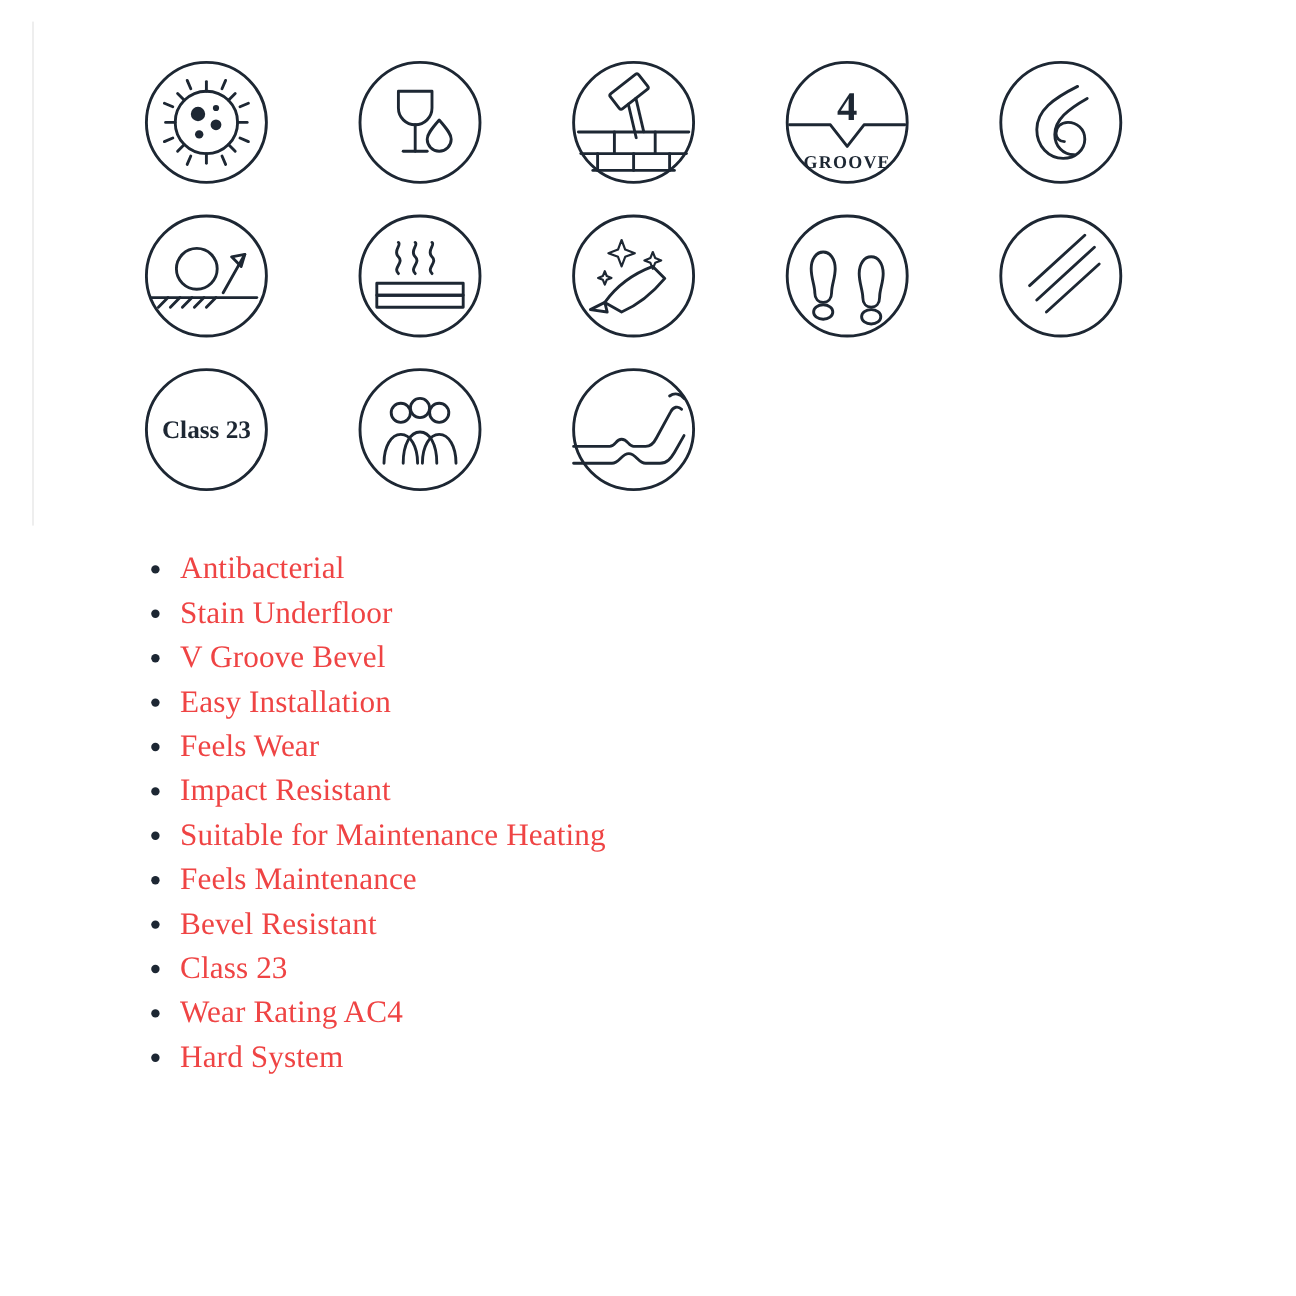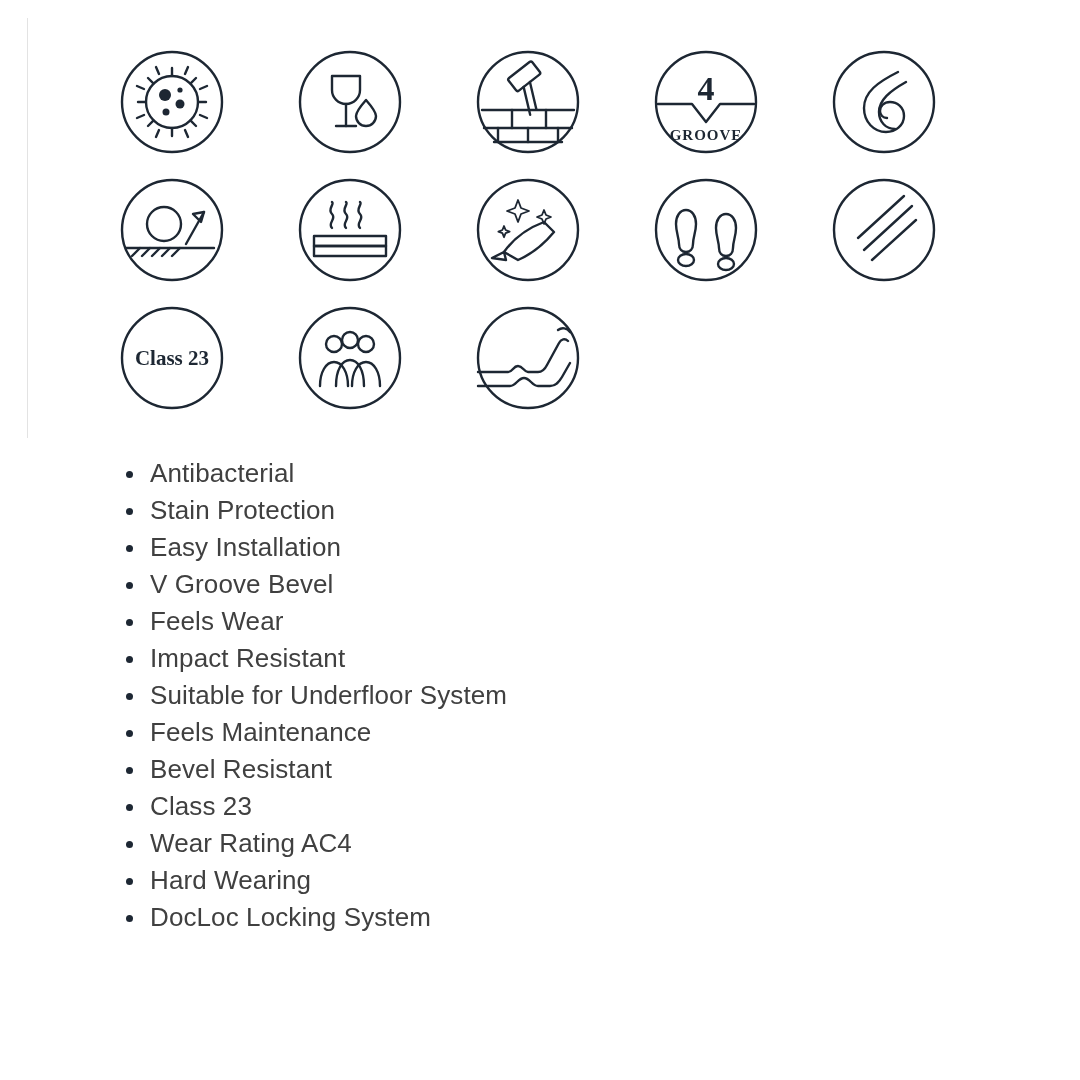--- a/index.html
+++ b/index.html
@@ -97,22 +97,22 @@
     left: 118px;
     top: 455px;
     margin: 0;
     padding: 0 0 0 32px;
     list-style: none;
   }
   #feature-list li {
     position: relative;
     font-size: 26px;
     line-height: 37px;
-    color: #404040;
-    font-family: Liberation Sans, sans-serif;
+    color: #ef4444;
+    font-family: Liberation Serif, serif;
     letter-spacing: 0.1px;
   }
   #feature-list li::before {
     content: "";
     position: absolute;
     left: -24px;
     top: 16px;
     width: 7px;
     height: 7px;
     border-radius: 50%;
@@ -306,27 +306,26 @@
 
       <div class="icon-cell">
           <div class="empty"></div>
         </div>
     </div>
 
   </div>
 
   <ul id="feature-list">
     <li>Antibacterial</li>
-    <li>Stain Protection</li>
+    <li>Stain Underfloor</li>
+    <li>V Groove Bevel</li>
     <li>Easy Installation</li>
-    <li>V Groove Bevel</li>
     <li>Feels Wear</li>
     <li>Impact Resistant</li>
-    <li>Suitable for Underfloor System</li>
+    <li>Suitable for Maintenance Heating</li>
     <li>Feels Maintenance</li>
     <li>Bevel Resistant</li>
     <li>Class 23</li>
     <li>Wear Rating AC4</li>
-    <li>Hard Wearing</li>
-    <li>DocLoc Locking System</li>
+    <li>Hard System</li>
   </ul>
 
 </div>
 
 </body></html>

